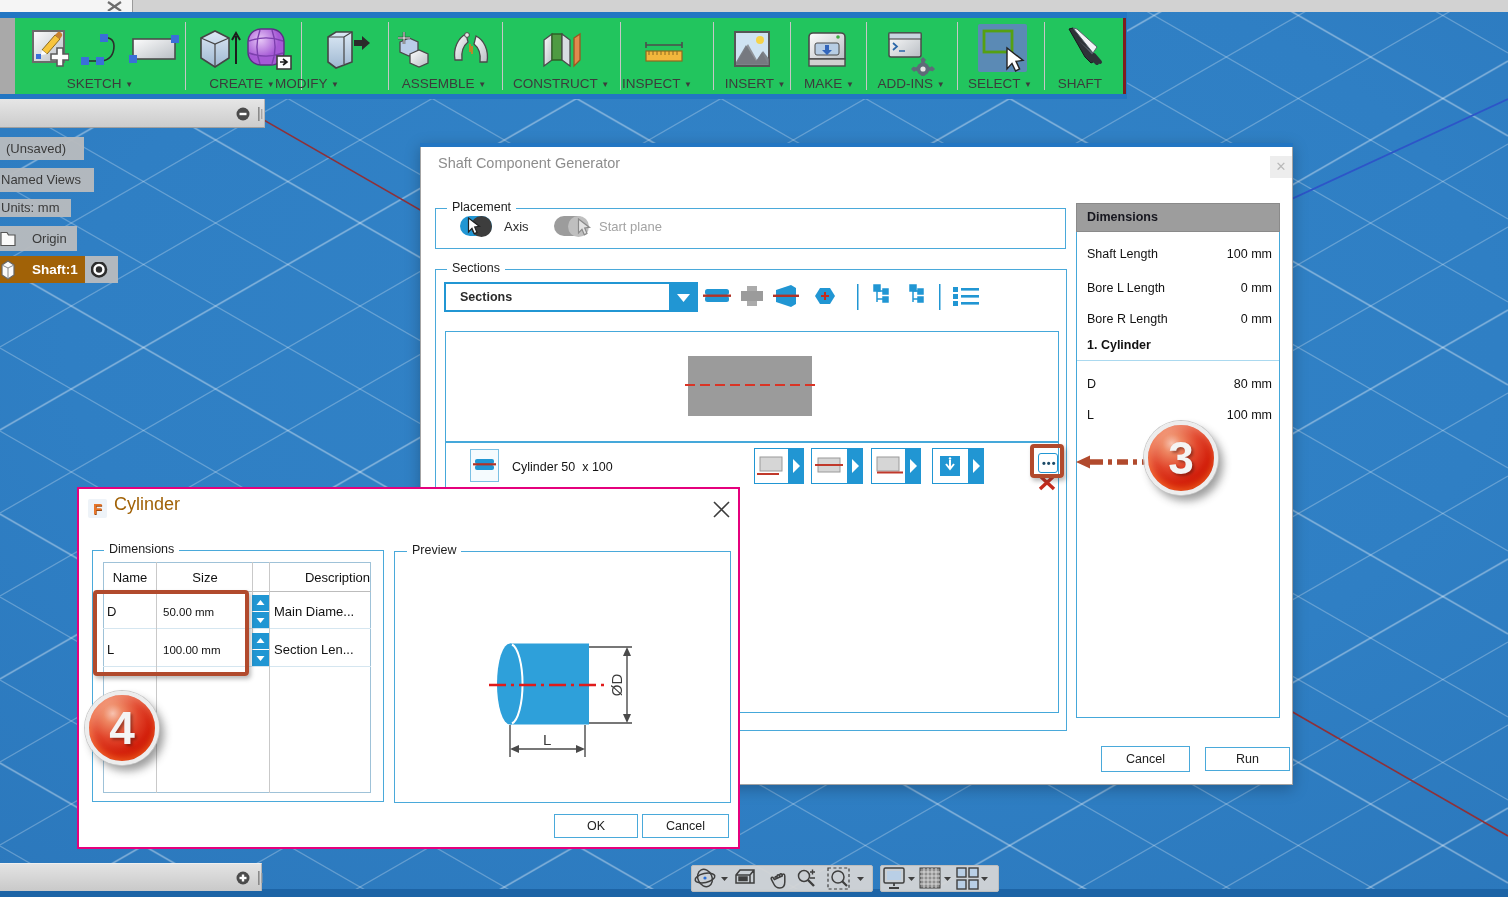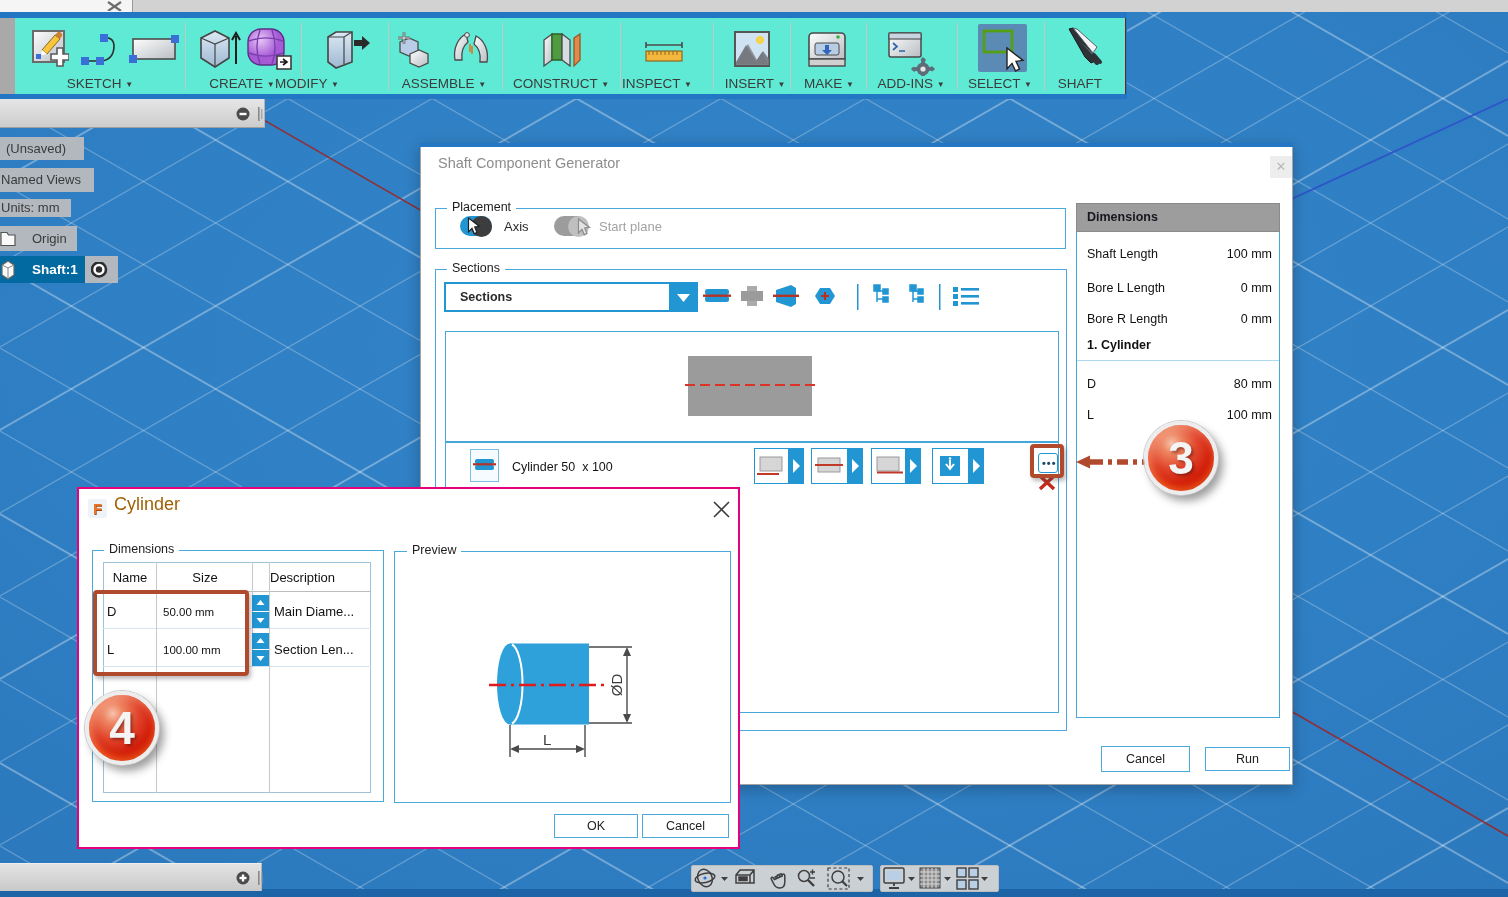--- a/index.html
+++ b/index.html
@@ -81,21 +81,21 @@
 <line x1="798" y1="427" x2="1508" y2="99" stroke="#2d55c8" stroke-width="1.8"></line>
 </svg>
 <div class="abs" style="left:0;top:889px;width:1508px;height:8px;background:#1d64a6"></div>
 <div class="abs" style="left:0;top:0;width:1508px;height:12px;background:#d2d2d2">
  <div class="abs" style="left:0;top:0;width:133px;height:12px;background:#f5f5f5;border-right:1px solid #9a9a9a"></div>
  <svg class="abs" style="left:106px;top:0" width="18" height="11">
         <path d="M2,2 L15,11 M15,2 L2,11" stroke="#6e6e6e" stroke-width="2.2" fill="none"></path>
       </svg>
 </div>
 <div class="abs" style="left:0;top:12px;width:1127px;height:87px;background:#2276c3">
- <div class="abs" style="left:0;top:6px;width:1126px;height:76px;background:#5eead4;border-right:1px solid #7f1d1d">
+ <div class="abs" style="left:0;top:6px;width:1126px;height:76px;background:#22c55e;border-right:3px solid #7f1d1d">
   <div class="abs" style="left:0;top:0;width:15px;height:76px;background:#a9a9a9"></div>
 <div class="abs" style="left:185px;top:4px;width:1px;height:68px;background:#c6c6c6"></div>
 <div class="abs" style="left:301px;top:4px;width:1px;height:68px;background:#c6c6c6"></div>
 <div class="abs" style="left:388px;top:4px;width:1px;height:68px;background:#c6c6c6"></div>
 <div class="abs" style="left:502px;top:4px;width:1px;height:68px;background:#c6c6c6"></div>
 <div class="abs" style="left:620px;top:4px;width:1px;height:68px;background:#c6c6c6"></div>
 <div class="abs" style="left:713px;top:4px;width:1px;height:68px;background:#c6c6c6"></div>
 <div class="abs" style="left:790px;top:4px;width:1px;height:68px;background:#c6c6c6"></div>
 <div class="abs" style="left:866px;top:4px;width:1px;height:68px;background:#c6c6c6"></div>
 <div class="abs" style="left:957px;top:4px;width:1px;height:68px;background:#c6c6c6"></div>
@@ -251,21 +251,21 @@
 <div style="left:0;top:137px;width:84px;height:23px;padding-left:6px;background:rgba(183,186,189,0.96);color:#3a3a3a;font-size:13px;line-height:23px;position:absolute;white-space:nowrap">(Unsaved)</div>
 <div style="left:0;top:168px;width:94px;height:24px;padding-left:1px;background:rgba(183,186,189,0.96);color:#3a3a3a;font-size:13px;line-height:24px;position:absolute;white-space:nowrap">Named Views</div>
 <div style="left:0;top:199px;width:71px;height:18px;padding-left:1px;background:rgba(183,186,189,0.96);color:#3a3a3a;font-size:13px;line-height:18px;position:absolute;white-space:nowrap">Units: mm</div>
 <div style="left:0;top:226px;width:77px;height:25px;background:rgba(183,186,189,0.96);color:#3a3a3a;font-size:13px;line-height:25px;position:absolute;white-space:nowrap">
 <svg class="abs" style="left:0;top:5px" width="16" height="16">
         <path d="M1,4 l0,-2.5 6,0 1.5,2.5 6.5,0 0,10.5 -14,0 Z" fill="#fafafa" stroke="#555" stroke-width="1.2"></path>
       </svg>
 <span style="position:absolute;left:32px">Origin</span>
     </div>
 <div class="abs" style="left:0;top:256px;width:118px;height:27px;background:rgba(183,186,189,0.96)">
-<div class="abs" style="left:0;top:0;width:85px;height:27px;background:#0369a1;color:#fff;font-weight:bold;font-size:13.5px;line-height:27px">
+<div class="abs" style="left:0;top:0;width:85px;height:27px;background:#a16207;color:#fff;font-weight:bold;font-size:13.5px;line-height:27px">
         <span style="position:absolute;left:32px">Shaft:1</span>
       </div>
 <svg class="abs" style="left:0;top:2px" width="16" height="24">
         <path d="M2,7 L8,3 L14,7 L14,17 L8,21 L2,17 Z" fill="#fafafa" stroke="#666" stroke-width="1.2"></path>
         <path d="M2,7 L8,10 L14,7 M8,10 L8,21" fill="none" stroke="#888" stroke-width="1"></path>
       </svg>
 <svg class="abs" style="left:91px;top:6px" width="18" height="16">
         <circle cx="8" cy="7.5" r="7" fill="#fff" stroke="#2d2d2d" stroke-width="2.6"></circle>
         <circle cx="8" cy="7.5" r="3.2" fill="#2d2d2d"></circle>
       </svg>
@@ -468,21 +468,21 @@
 
 <div class="abs" style="left:24px;top:73px;width:268px;height:231px;border:1px solid #9fc2d8;background:#fff"></div>
 <div class="abs" style="left:24px;top:102px;width:268px;height:1px;background:#bcbcbc"></div>
 <div class="abs" style="left:24px;top:139px;width:268px;height:1px;background:#d5e6f0"></div>
 <div class="abs" style="left:24px;top:177px;width:268px;height:1px;background:#d5e6f0"></div>
 <div class="abs" style="left:77px;top:73px;width:1px;height:231px;background:#c9c9c9"></div>
 <div class="abs" style="left:173px;top:73px;width:1px;height:104px;background:#c9c9c9"></div>
 <div class="abs" style="left:190px;top:73px;width:1px;height:231px;background:#c9c9c9"></div>
 <div class="abs" style="left:24px;top:81px;width:54px;text-align:center;font-size:13px;color:#111">Name</div>
 <div class="abs" style="left:78px;top:81px;width:96px;text-align:center;font-size:13px;color:#111">Size</div>
-<div class="abs" style="left:191px;top:81px;width:100px;text-align:left;font-size:13px;color:#111">Description</div>
+<div class="abs" style="left:191px;top:81px;width:100px;text-align:right;font-size:13px;color:#111">Description</div>
 <div class="abs" style="left:28px;top:115px;font-size:13px;color:#111">D</div>
 <div class="abs" style="left:84px;top:117px;font-size:11.5px;color:#111">50.00 mm</div>
 <div class="abs" style="left:195px;top:115px;font-size:13px;color:#111">Main Diame...</div>
 <div class="abs" style="left:28px;top:153px;font-size:13px;color:#111">L</div>
 <div class="abs" style="left:84px;top:155px;font-size:11.5px;color:#111">100.00 mm</div>
 <div class="abs" style="left:195px;top:153px;font-size:13px;color:#111">Section Len...</div>
 <div class="abs" style="left:173px;top:106px;width:17px;height:16px;background:#2196d3"></div>
 <svg class="abs" style="left:173px;top:106px" width="17" height="16">
         <path d="M8.5,5 l4,5 h-8 Z" fill="#fff"></path>
       </svg>

